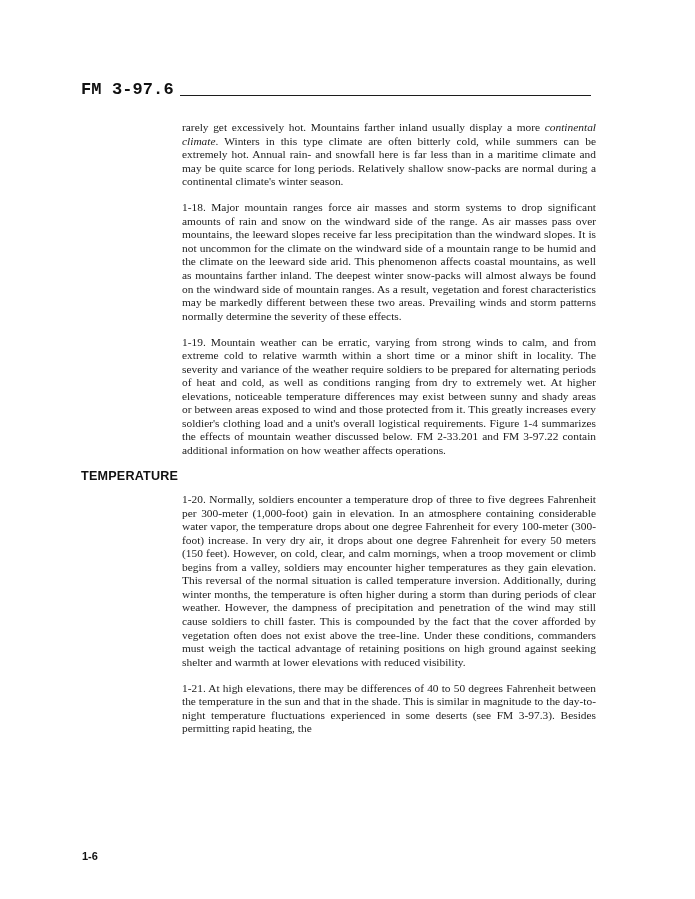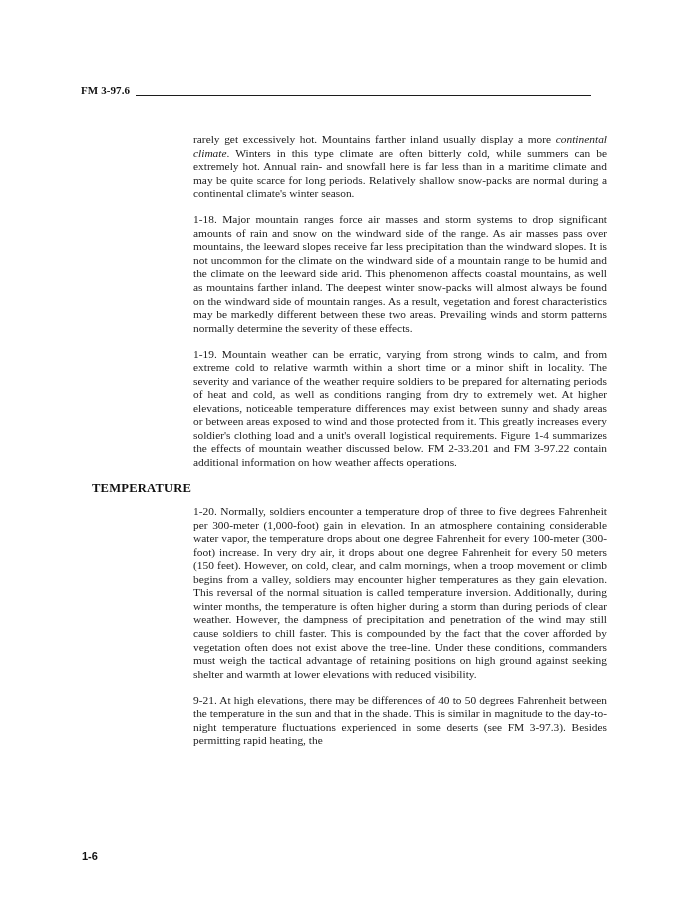--- a/index.html
+++ b/index.html
@@ -13,53 +13,52 @@
   }
   .header {
     position: absolute;
     left: 81px;
     top: 83px;
     width: 510px;
     display: flex;
     align-items: flex-start;
   }
   .doc-num {
-    font-family: Liberation Serif, serif;
+    font-family: Liberation Mono, monospace;
     font-weight: bold;
-    font-size: 11px;
+    font-size: 17px;
     line-height: 14px;
     color: #111111;
     letter-spacing: 0.1px;
     white-space: nowrap;
   }
   .header-rule {
     flex: 1;
     margin-left: 6px;
     height: 12px;
     border-bottom: 1.8px solid #1c1c1c;
   }
   .content {
     position: absolute;
-    left: 92px;
+    left: 81px;
     top: 121px;
     width: 515px;
-    margin-top: 12px;
   }
   .para {
     margin: 0 0 12.5px 101px;
     font-family: "Liberation Serif", serif;
     font-size: 11.4px;
     line-height: 13.55px;
     text-align: justify;
     color: #1b1b1b;
   }
   .para em { font-style: italic; }
   .section-heading {
     margin: 0 0 10px 0;
-    font-family: Liberation Serif, serif;
+    font-family: Liberation Sans, sans-serif;
     font-weight: bold;
     font-size: 12.6px;
     line-height: 13px;
     letter-spacing: 0.2px;
     color: #111111;
   }
   .footer {
     position: absolute;
     left: 82px;
     top: 850px;
@@ -85,21 +84,21 @@
     <p class="para"><span>rarely get excessively hot. Mountains farther inland usually display a more </span><em>continental climate</em><span>. Winters in this type climate are often bitterly cold, while summers can be extremely hot. Annual rain- and snowfall here is far less than in a maritime climate and may be quite scarce for long periods. Relatively shallow snow-packs are normal during a continental climate's winter season.</span></p>
 
     <p class="para">1-18.  Major mountain ranges force air masses and storm systems to drop significant amounts of rain and snow on the windward side of the range. As air masses pass over mountains, the leeward slopes receive far less precipitation than the windward slopes. It is not uncommon for the climate on the windward side of a mountain range to be humid and the climate on the leeward side arid. This phenomenon affects coastal mountains, as well as mountains farther inland. The deepest winter snow-packs will almost always be found on the windward side of mountain ranges. As a result, vegetation and forest characteristics may be markedly different between these two areas. Prevailing winds and storm patterns normally determine the severity of these effects.</p>
 
     <p class="para">1-19.  Mountain weather can be erratic, varying from strong winds to calm, and from extreme cold to relative warmth within a short time or a minor shift in locality. The severity and variance of the weather require soldiers to be prepared for alternating periods of heat and cold, as well as conditions ranging from dry to extremely wet. At higher elevations, noticeable temperature differences may exist between sunny and shady areas or between areas exposed to wind and those protected from it. This greatly increases every soldier's clothing load and a unit's overall logistical requirements. Figure 1-4 summarizes the effects of mountain weather discussed below. FM 2-33.201 and FM 3-97.22 contain additional information on how weather affects operations.</p>
 
     <h2 class="section-heading">TEMPERATURE</h2>
 
     <p class="para">1-20.  Normally, soldiers encounter a temperature drop of three to five degrees Fahrenheit per 300-meter (1,000-foot) gain in elevation. In an atmosphere containing considerable water vapor, the temperature drops about one degree Fahrenheit for every 100-meter (300-foot) increase. In very dry air, it drops about one degree Fahrenheit for every 50 meters (150 feet). However, on cold, clear, and calm mornings, when a troop movement or climb begins from a valley, soldiers may encounter higher temperatures as they gain elevation. This reversal of the normal situation is called temperature inversion. Additionally, during winter months, the temperature is often higher during a storm than during periods of clear weather. However, the dampness of precipitation and penetration of the wind may still cause soldiers to chill faster. This is compounded by the fact that the cover afforded by vegetation often does not exist above the tree-line. Under these conditions, commanders must weigh the tactical advantage of retaining positions on high ground against seeking shelter and warmth at lower elevations with reduced visibility.</p>
 
-    <p class="para">9-21.  At high elevations, there may be differences of 40 to 50 degrees Fahrenheit between the temperature in the sun and that in the shade. This is similar in magnitude to the day-to-night temperature fluctuations experienced in some deserts (see FM 3-97.3). Besides permitting rapid heating, the</p>
+    <p class="para">1-21.  At high elevations, there may be differences of 40 to 50 degrees Fahrenheit between the temperature in the sun and that in the shade. This is similar in magnitude to the day-to-night temperature fluctuations experienced in some deserts (see FM 3-97.3). Besides permitting rapid heating, the</p>
 
   </div>
 
   <div class="footer">
     <span>1-6</span>
   </div>
 
 </div>
 
 </body></html>

